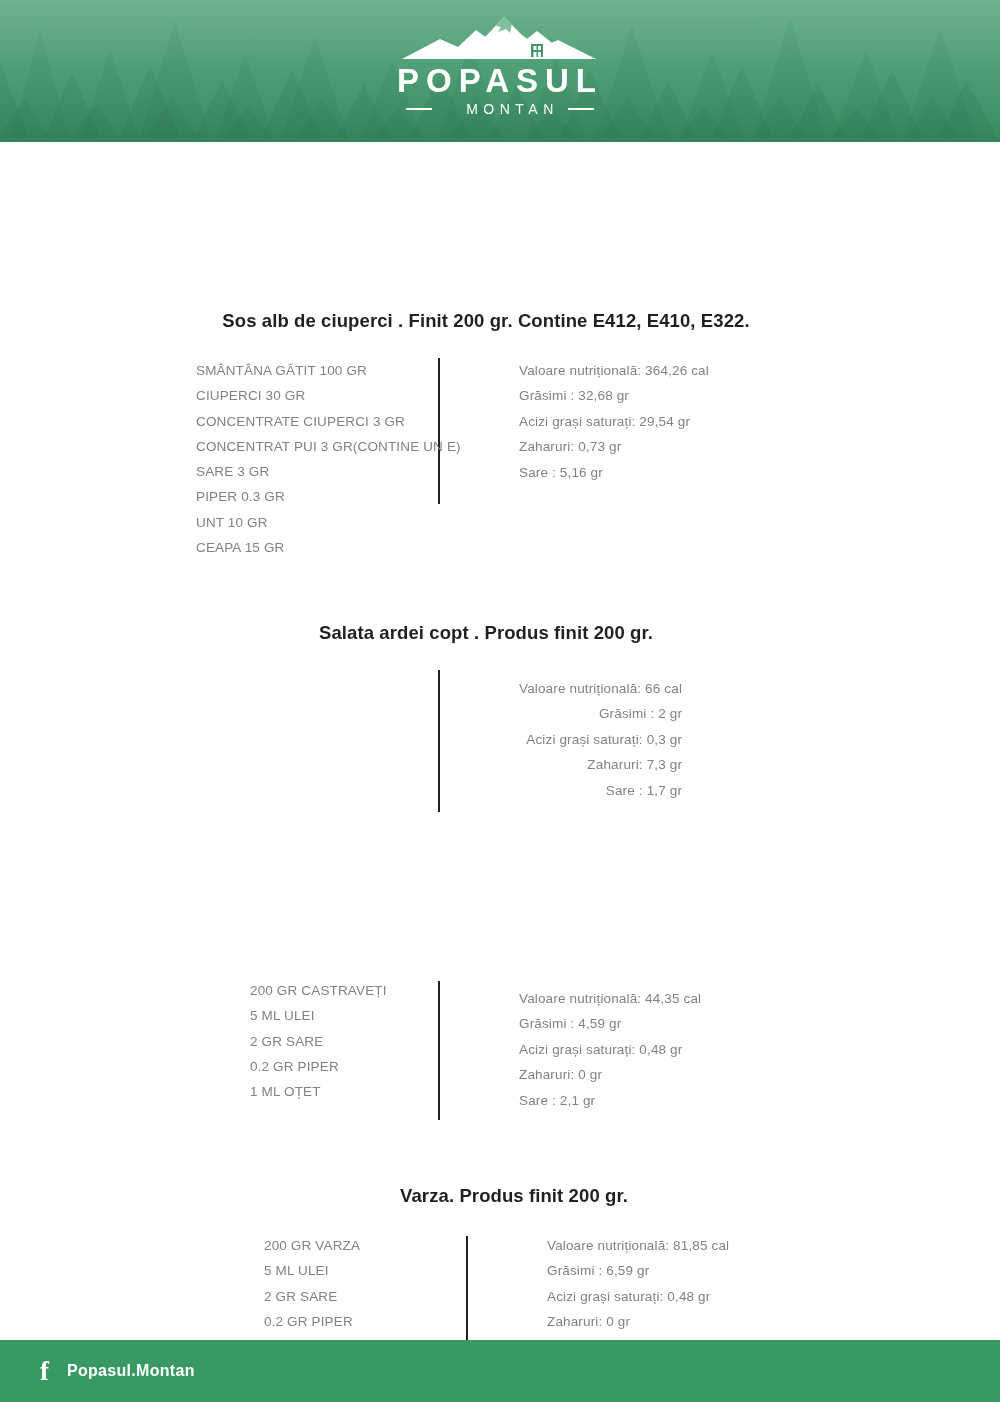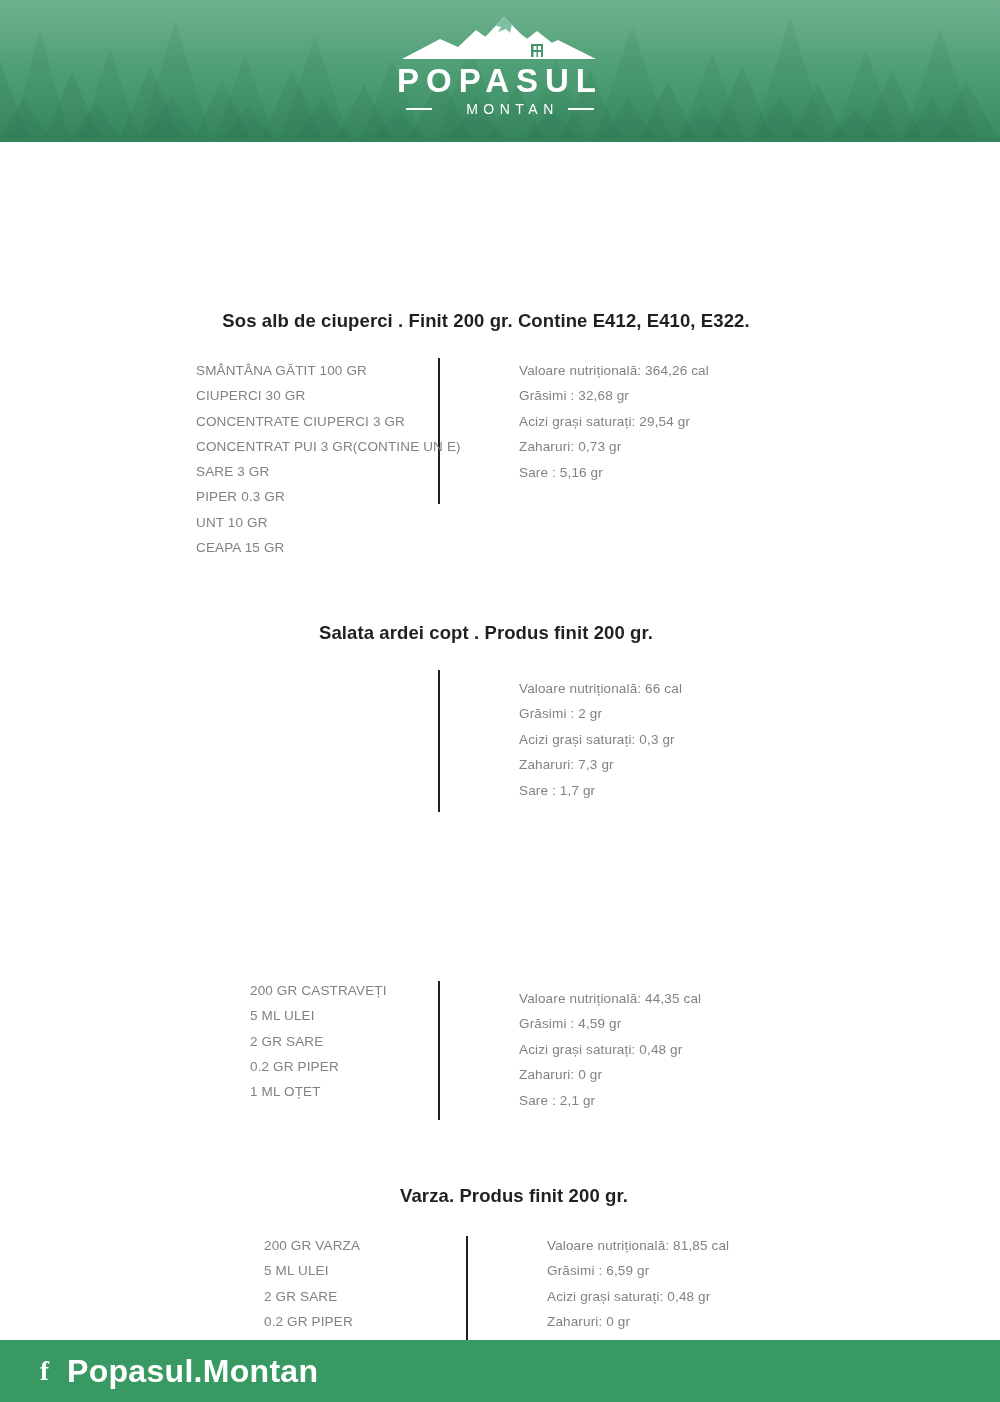--- a/index.html
+++ b/index.html
@@ -155,21 +155,21 @@
   .footer .fb-glyph {
     color: #ffffff;
     font-size: 27px;
     font-weight: bold;
     font-family: "Liberation Serif", serif;
     line-height: 30px;
     padding-left: 6px;
   }
   .footer .fb-text {
     color: #ffffff;
-    font-size: 32px;
+    font-size: 16px;
     font-weight: bold;
     letter-spacing: 0.3px;
   }
   .footer .phone-text {
     color: #ffffff;
     font-size: 26px;
     font-weight: bold;
     letter-spacing: 0.8px;
   }
   .footer .phone-icon { line-height: 0; }
@@ -283,21 +283,21 @@
         <span class="nline">Zaharuri: 0,73 gr</span>
         <span class="nline">Sare : 5,16 gr</span>
       </div>
     </div>
   </div>
 
   <div class="product" style="top:480px;">
     <div class="product-title">Salata ardei copt . Produs finit 200 gr.</div>
     <div class="cols">
       <div class="divider" style="height:142px;"></div>
-      <div class="nutrition" style="top:6px;">
+      <div class="nutrition" style="top:6px;text-align:right;">
         <span class="nline">Valoare nutrițională: 66 cal</span>
         <span class="nline">Grăsimi : 2 gr</span>
         <span class="nline">Acizi grași saturați: 0,3 gr</span>
         <span class="nline">Zaharuri: 7,3 gr</span>
         <span class="nline">Sare : 1,7 gr</span>
       </div>
     </div>
   </div>
 
   <div class="product" style="top:810px;">

